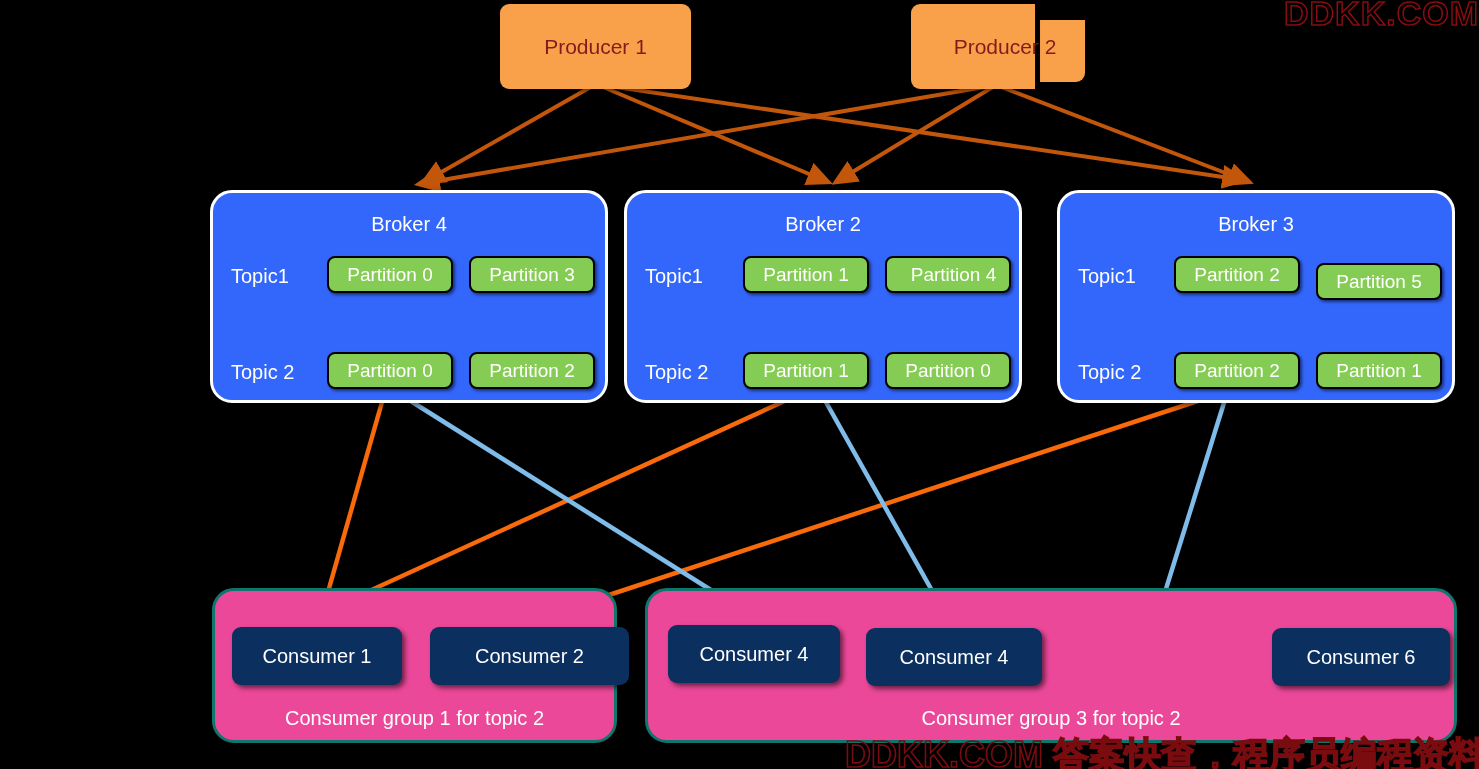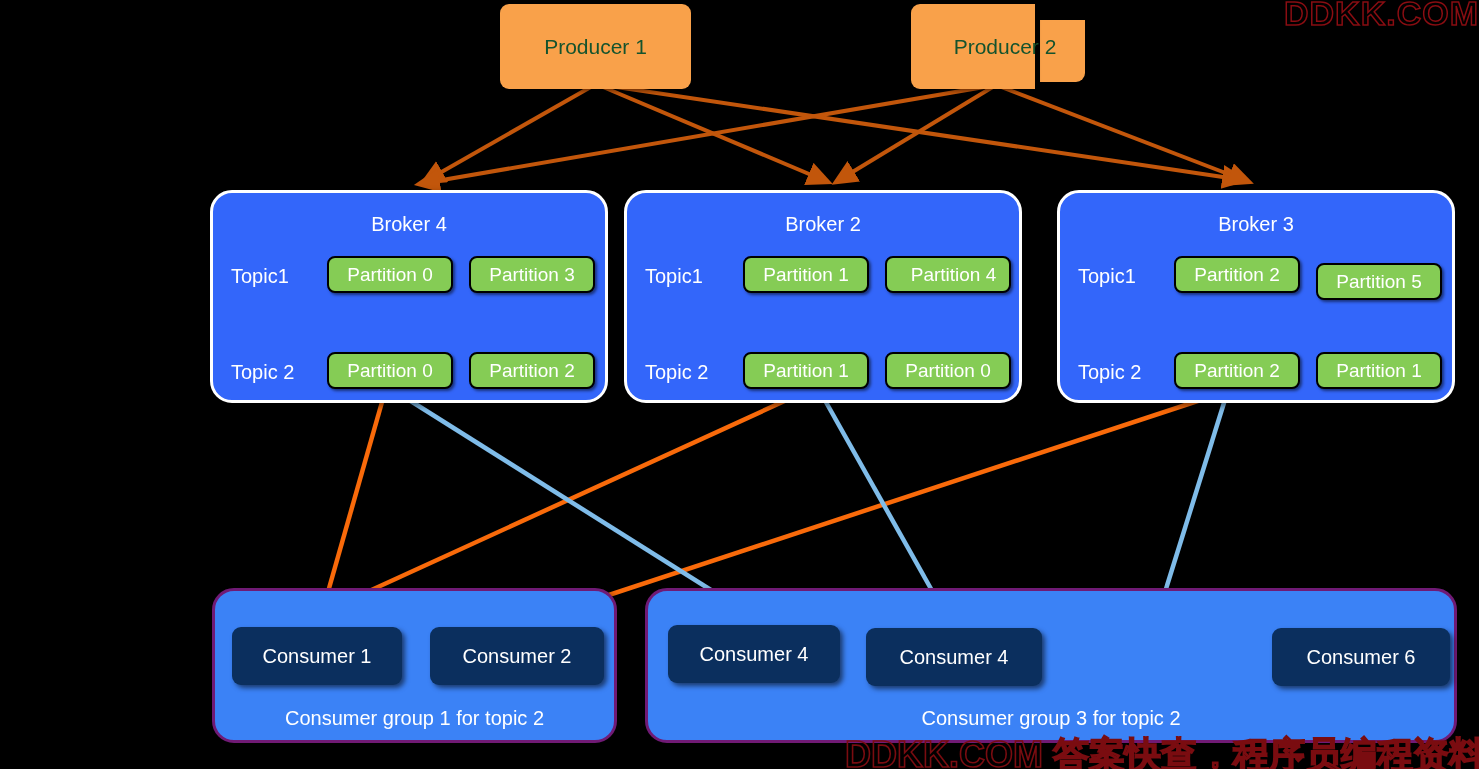--- a/index.html
+++ b/index.html
@@ -14,21 +14,21 @@
     background: #000000;
     overflow: hidden;
     font-family: "Liberation Sans", sans-serif;
   }
   .node {
     position: absolute;
     box-sizing: border-box;
     display: flex;
     align-items: center;
     justify-content: center;
-    color: #14532d;
+    color: #7f1d1d;
     text-align: center;
   }
   
   .producer {
     background: #F9A14A;
     border-radius: 9px;
     font-size: 21px;
     box-shadow: 2px 2px 4px rgba(0,0,0,0.45);
   }
   .producer-glitch {
@@ -71,22 +71,22 @@
     justify-content: center;
     color: #ffffff;
     font-size: 19px;
     white-space: nowrap;
     box-shadow: 2px 2px 3px rgba(0,0,0,0.5);
   }
   
   .cgroup {
     position: absolute;
     box-sizing: border-box;
-    background: #3b82f6;
-    border: 3px solid #701a75;
+    background: #ec4899;
+    border: 3px solid #0f766e;
     border-radius: 22px;
     box-shadow: 3px 3px 6px rgba(0,0,0,0.5);
   }
   .cgroup-label {
     position: absolute;
     bottom: 10px;
     left: 0;
     right: 0;
     text-align: center;
     color: #ffffff;
@@ -255,21 +255,21 @@
     </div>
     <div class="partition" style="left:256px; top:159px; width:126px; height:37px;">
       <span>Partition 1</span>
     </div>
   </div>
 
   <div class="cgroup" style="left:212px; top:588px; width:405px; height:155px;">
     <div class="consumer" style="left:17px; top:36px; width:170px; height:58px;">
       <span>Consumer 1</span>
     </div>
-    <div class="consumer" style="left:215px; top:36px; width:174px; height:58px;">
+    <div class="consumer" style="left:215px; top:36px; width:199px; height:58px;">
       <span>Consumer 2</span>
     </div>
     <div class="cgroup-label">Consumer group 1 for topic 2</div>
   </div>
 
   <div class="cgroup" style="left:645px; top:588px; width:812px; height:155px;">
     <div class="consumer" style="left:20px; top:34px; width:172px; height:58px;">
       <span>Consumer 4</span>
     </div>
     <div class="consumer" style="left:218px; top:37px; width:176px; height:58px;">

